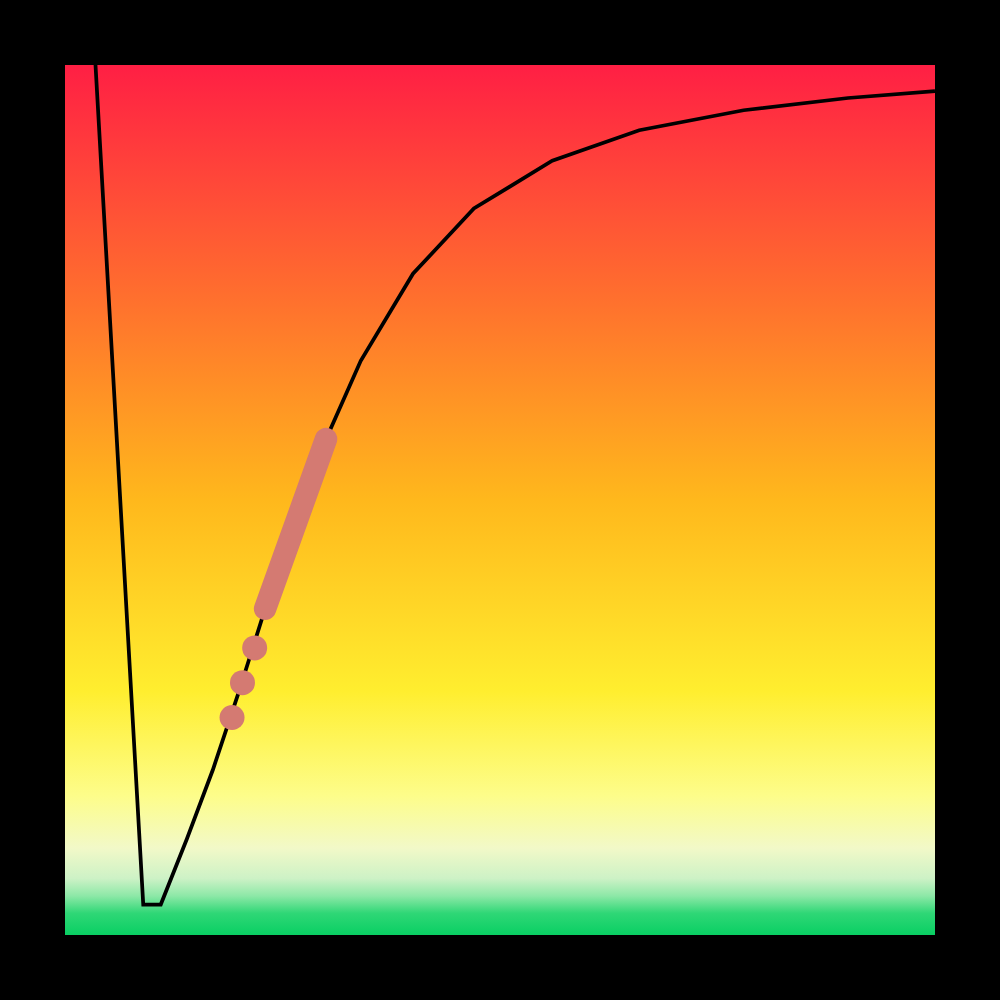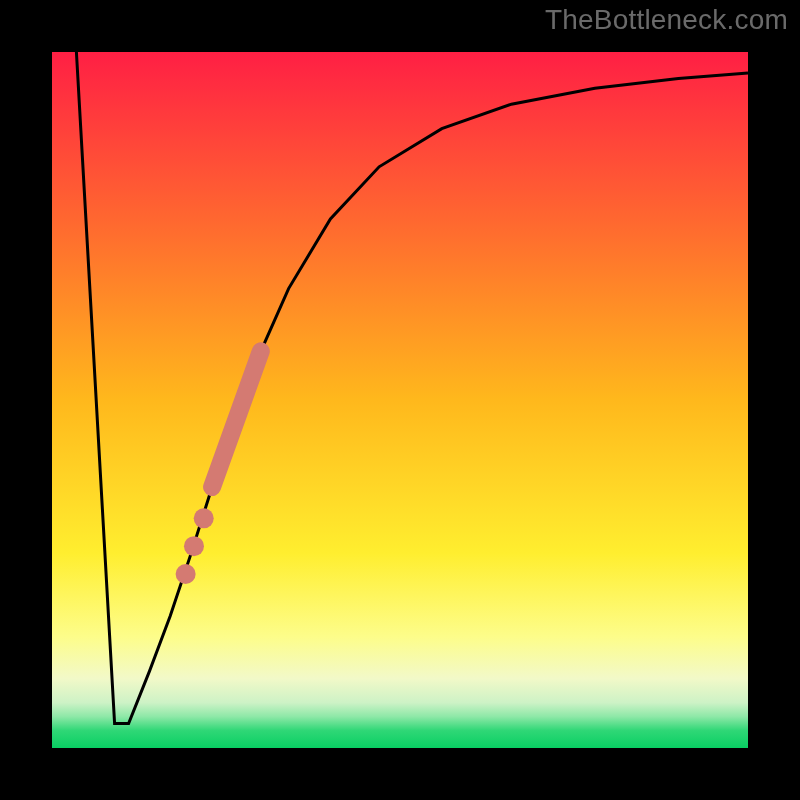--- a/index.html
+++ b/index.html
@@ -54,14 +54,13 @@
 
     <g id="hl-dots">
         <circle cx="203.728" cy="518.3199999999999" r="10" fill="#d47a72"></circle>
         <circle cx="193.98399999999998" cy="546.16" r="10" fill="#d47a72"></circle>
         <circle cx="185.632" cy="574" r="10" fill="#d47a72"></circle>
       </g>
 
     <rect id="frame-rect" fill="none" x="26" y="26" width="748" height="748" stroke="#000000" stroke-width="52"></rect>
   </svg>
 
-  <div class="watermark">TheBottleneck.com</div>
 </div>
 
 </body></html>

